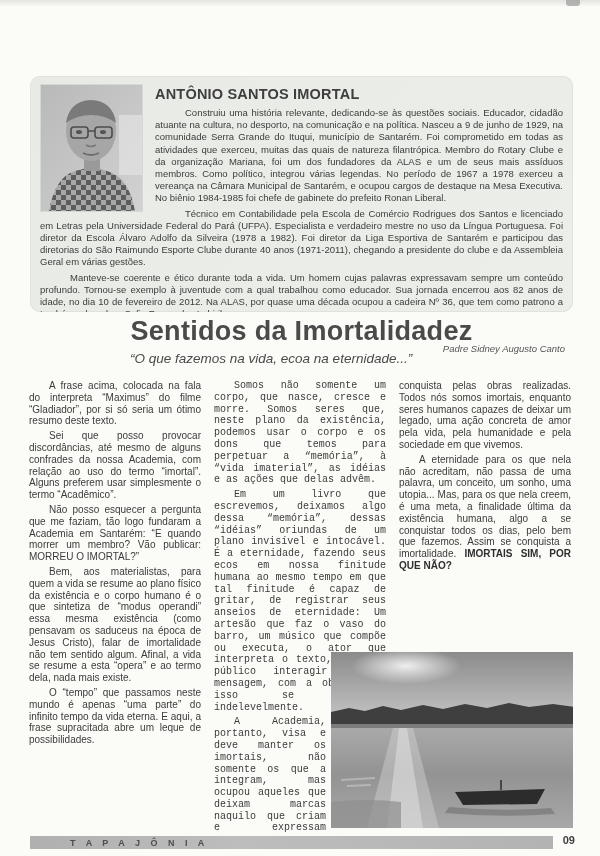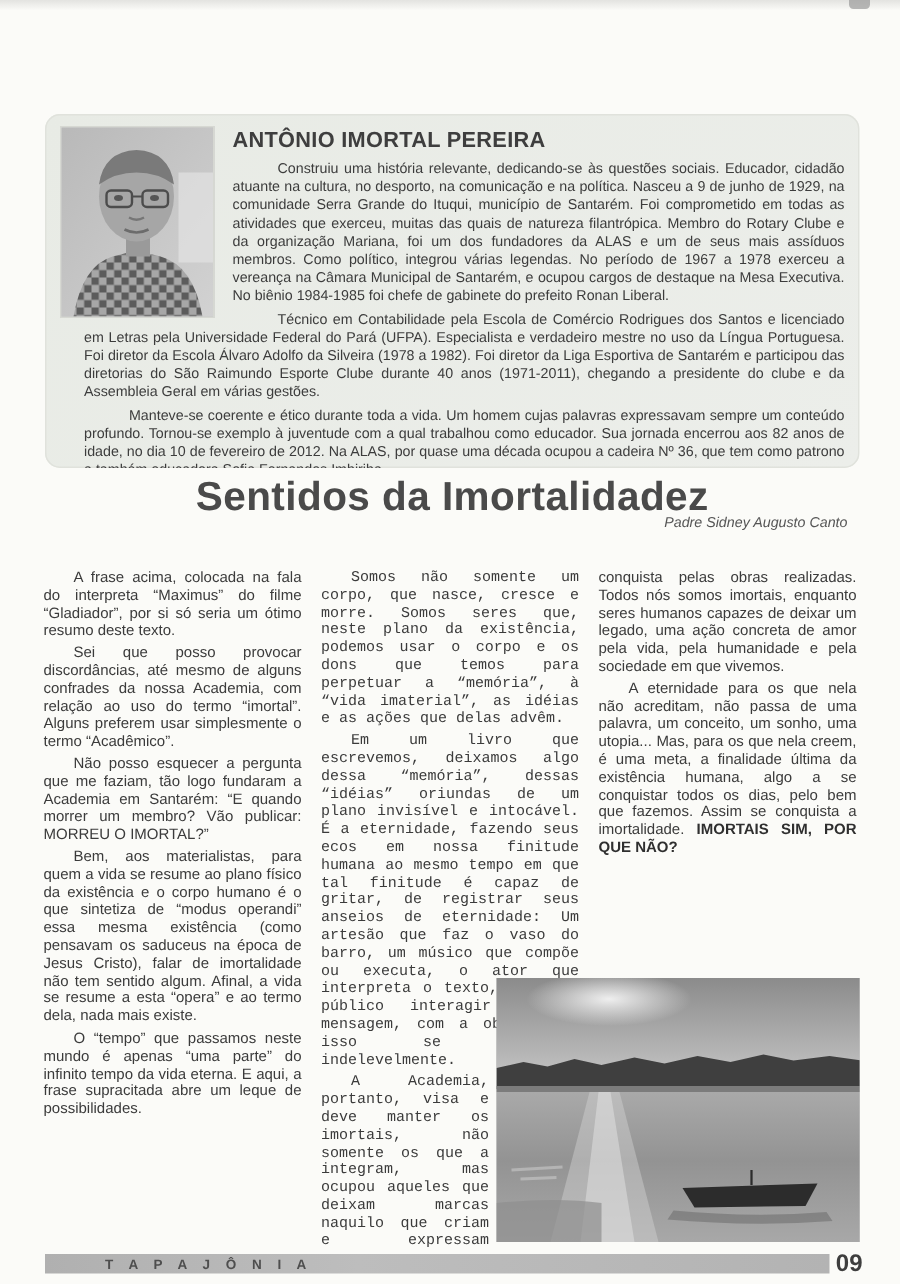--- a/index.html
+++ b/index.html
@@ -23,21 +23,21 @@
   
   .bio-card{ position:absolute; left:30px; top:76px; width:543px; height:236px;
     background:linear-gradient(135deg,#e8ebe5,#eceeea);
     border-radius:10px; padding:8px 10px; overflow:hidden;
     box-shadow:0 0 0 1px #e0e2dc inset; }
   .bio-photo{ float:left; width:103px; height:128px; margin:0 12px 4px 0;
     border:1px solid #d6d8d2; background:#c4c4c4; }
   .bio-photo svg{ display:block; }
   .bio-name{ font-size:14.5px; font-weight:bold; color:#3e3e3e; margin:2px 0 5px 0; letter-spacing:.2px; }
   .bio-text p{ margin:0 0 3px 0; font-size:9.5px; line-height:12.2px;
-    text-align:justify; text-indent:30px; color:#3c3c3c;padding-left:16px; }
+    text-align:justify; text-indent:30px; color:#3c3c3c; }
 
   
   .article-head{ position:absolute; left:30px; top:316px; width:543px; height:62px; }
   .article-title{ text-align:center; font-size:27px; font-weight:bold; color:#4a4a4a;
     margin:0; letter-spacing:.3px; }
   .article-author{ position:absolute; right:8px; top:27px; font-size:9.5px;
     font-style:italic; color:#555; }
   .article-quote{ margin:4px 0 0 100px; font-size:13.5px; font-style:italic; color:#4a4a4a; }
 
   
@@ -55,21 +55,21 @@
   .river-photo{ position:absolute; left:302px; top:272px; width:244px; height:176px;
     background:#9a9a9a; }
   .river-photo svg{ display:block; }
 
   
   .footer-bar{ position:absolute; left:30px; top:836px; width:523px; height:13px;
     background:linear-gradient(90deg,#b0b0b0,#bdbdbd 40%,#b3b3b3);
     display:flex; align-items:center;padding-left:32px; }
   .footer-brand{ font-size:9px; font-weight:bold; letter-spacing:4px;
     color:#4e4e4e; padding-left:8px; }
-  .page-number{ position:absolute; right:25px; top:834px; font-size:16px;
+  .page-number{ position:absolute; right:25px; top:834px; font-size:11px;
     font-weight:bold; color:#3e3e3e;text-align:center; }
 </style>
 </head>
 <body>
 
 <div class="page">
   <div class="scan-top-edge"></div>
   <div class="scan-mark"></div>
 
 
@@ -97,31 +97,32 @@
         <path d="M25 38 Q28 16 50 15 Q72 16 75 38 Q64 30 50 30 Q36 30 25 38 Z" fill="#7a7a7a"></path>
         <rect x="30" y="42" width="17" height="11" rx="3" fill="none" stroke="#4c4c4c" stroke-width="1.6"></rect>
         <rect x="54" y="42" width="17" height="11" rx="3" fill="none" stroke="#4c4c4c" stroke-width="1.6"></rect>
         <line x1="47" y1="46" x2="54" y2="46" stroke="#4c4c4c" stroke-width="1.4"></line>
         <ellipse cx="38" cy="47" rx="3" ry="2" fill="#555"></ellipse>
         <ellipse cx="62" cy="47" rx="3" ry="2" fill="#555"></ellipse>
         <path d="M45 60 Q50 63 55 60" fill="none" stroke="#767676" stroke-width="1.5"></path>
         <path d="M42 68 Q50 72 58 68" fill="none" stroke="#6c6c6c" stroke-width="1.8"></path>
       </svg>
     </div>
-    <div class="bio-name">ANTÔNIO IMORTAL PEREIRA</div>
+    <div class="bio-name">ANTÔNIO SANTOS IMORTAL</div>
     <div class="bio-text">
       <p>Construiu uma história relevante, dedicando-se às questões sociais. Educador, cidadão atuante na cultura, no desporto, na comunicação e na política. Nasceu a 9 de junho de 1929, na comunidade Serra Grande do Ituqui, município de Santarém. Foi comprometido em todas as atividades que exerceu, muitas das quais de natureza filantrópica. Membro do Rotary Clube e da organização Mariana, foi um dos fundadores da ALAS e um de seus mais assíduos membros. Como político, integrou várias legendas. No período de 1967 a 1978 exerceu a vereança na Câmara Municipal de Santarém, e ocupou cargos de destaque na Mesa Executiva. No biênio 1984-1985 foi chefe de gabinete do prefeito Ronan Liberal.</p>
       <p>Técnico em Contabilidade pela Escola de Comércio Rodrigues dos Santos e licenciado em Letras pela Universidade Federal do Pará (UFPA). Especialista e verdadeiro mestre no uso da Língua Portuguesa. Foi diretor da Escola Álvaro Adolfo da Silveira (1978 a 1982). Foi diretor da Liga Esportiva de Santarém e participou das diretorias do São Raimundo Esporte Clube durante 40 anos (1971-2011), chegando a presidente do clube e da Assembleia Geral em várias gestões.</p>
       <p>Manteve-se coerente e ético durante toda a vida. Um homem cujas palavras expressavam sempre um conteúdo profundo. Tornou-se exemplo à juventude com a qual trabalhou como educador. Sua jornada encerrou aos 82 anos de idade, no dia 10 de fevereiro de 2012. Na ALAS, por quase uma década ocupou a cadeira Nº 36, que tem como patrono a também educadora Sofia Fernandes Imbiriba.</p>
     </div>
   </div>
 
   <div class="article-head">
     <h1 class="article-title">Sentidos da Imortalidadez</h1>
     <span class="article-author">Padre Sidney Augusto Canto</span>
+    <div class="article-quote">“O que fazemos na vida, ecoa na eternidade...”</div>
   </div>
 
   <div class="columns">
     <div class="col col-1">
       <p>A frase acima, colocada na fala do interpreta “Maximus” do filme “Gladiador”, por si só seria um ótimo resumo deste texto.</p>
       <p>Sei que posso provocar discordâncias, até mesmo de alguns confrades da nossa Academia, com relação ao uso do termo “imortal”. Alguns preferem usar simplesmente o termo “Acadêmico”.</p>
       <p>Não posso esquecer a pergunta que me faziam, tão logo fundaram a Academia em Santarém: “E quando morrer um membro? Vão publicar: MORREU O IMORTAL?”</p>
       <p>Bem, aos materialistas, para quem a vida se resume ao plano físico da existência e o corpo humano é o que sintetiza de “modus operandi” essa mesma existência (como pensavam os saduceus na época de Jesus Cristo), falar de imortalidade não tem sentido algum. Afinal, a vida se resume a esta “opera” e ao termo dela, nada mais existe.</p>
       <p>O “tempo” que passamos neste mundo é apenas “uma parte” do infinito tempo da vida eterna. E aqui, a frase supracitada abre um leque de possibilidades.</p>
     </div>

